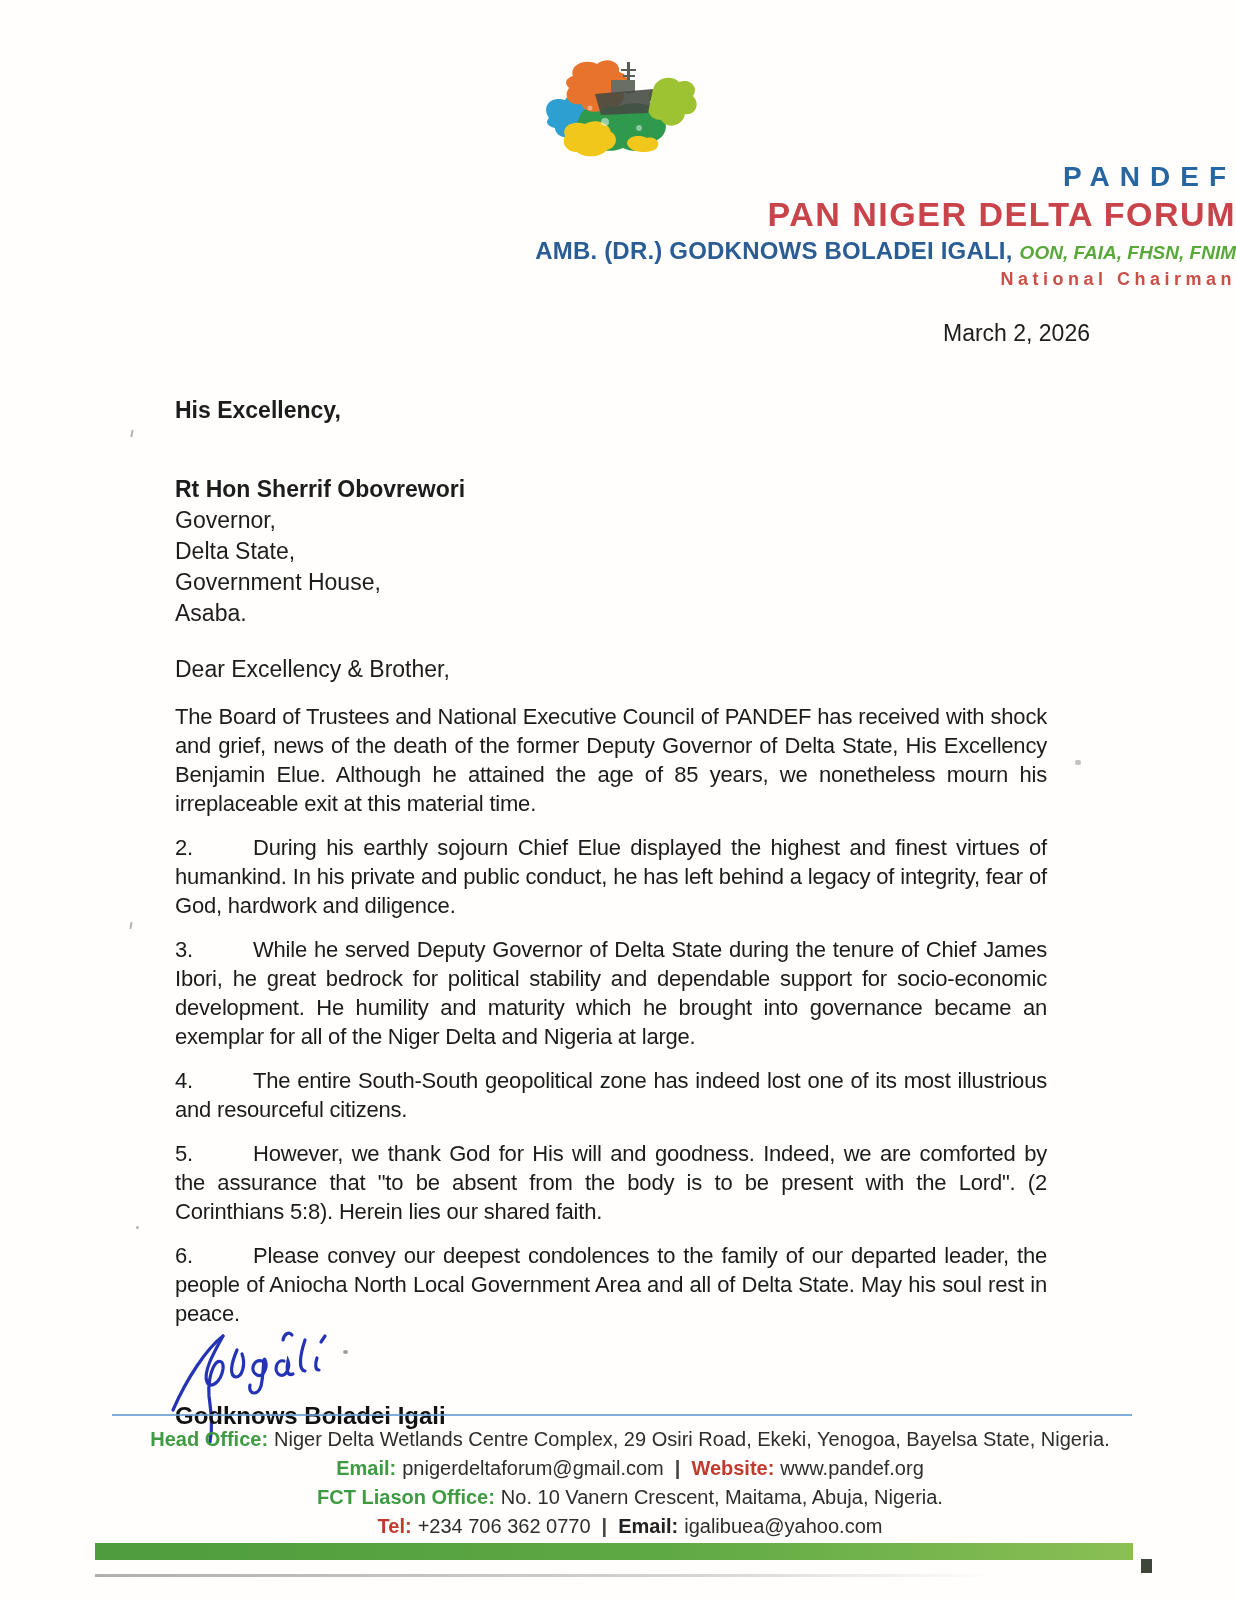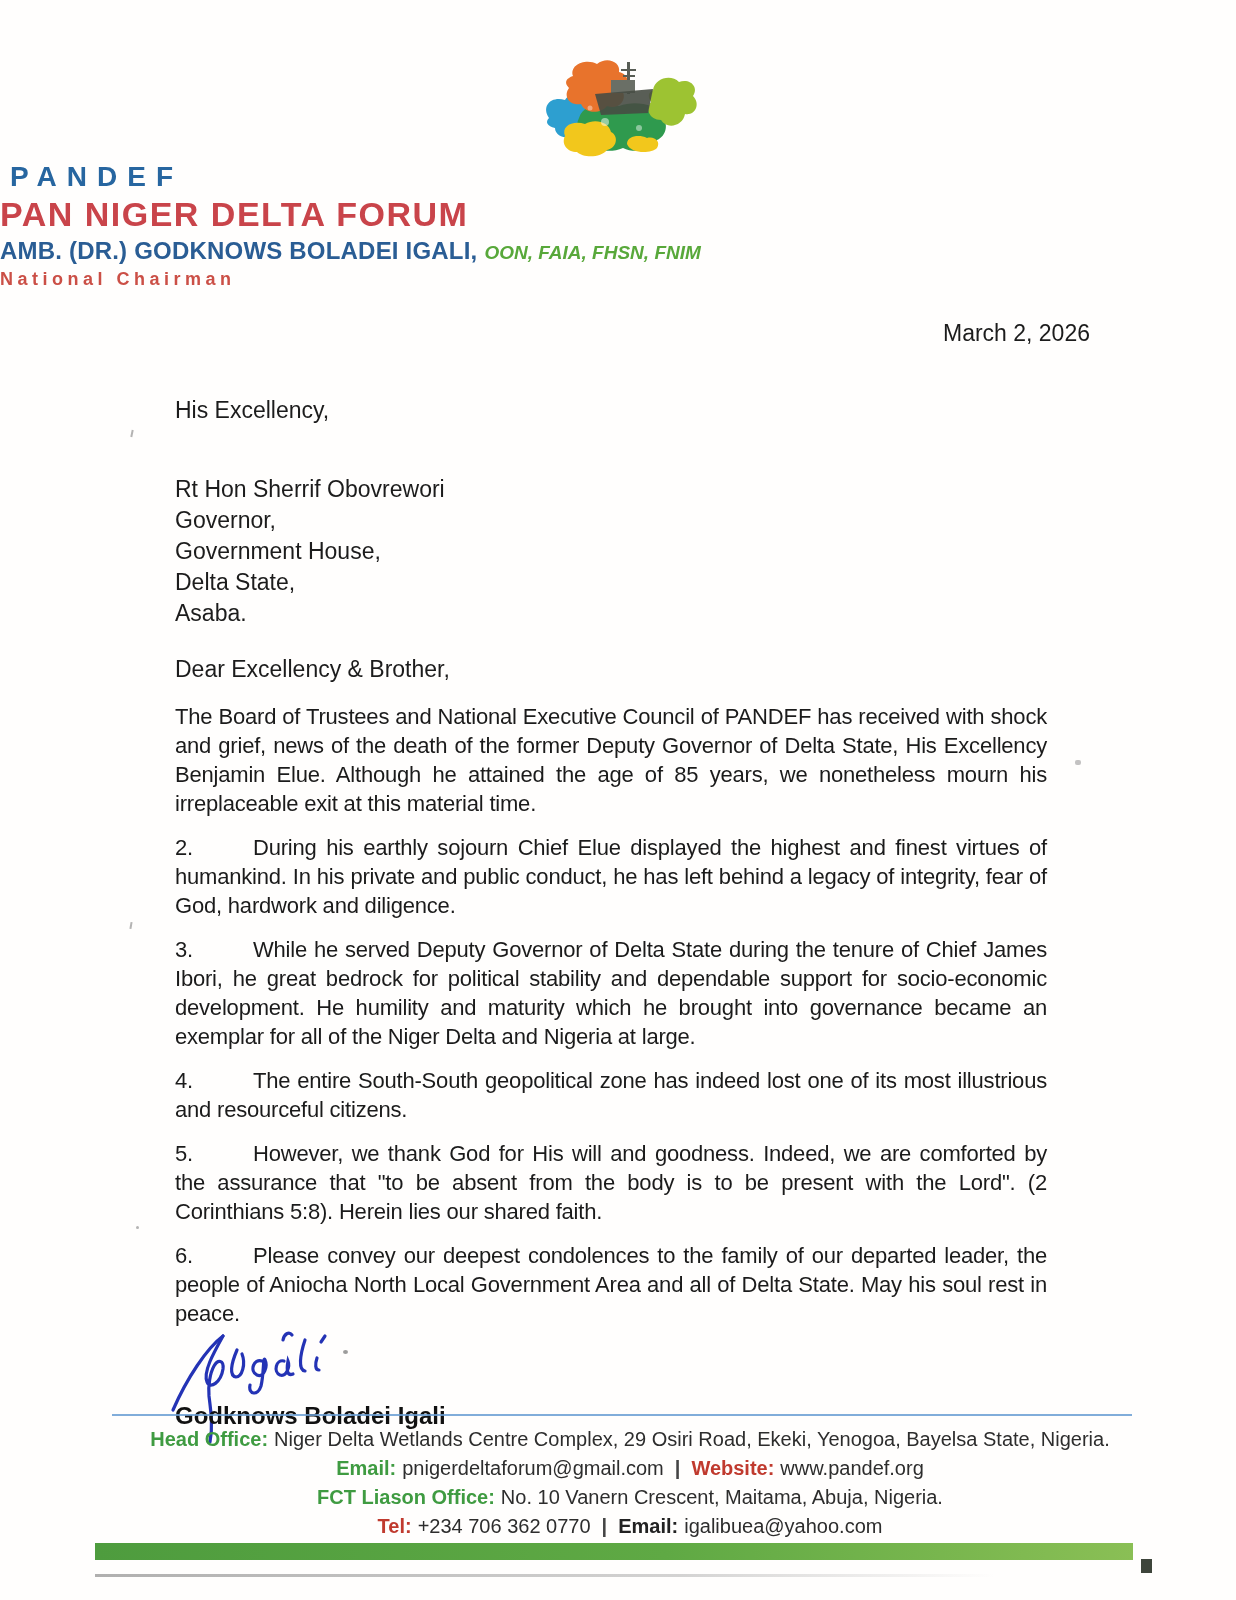--- a/index.html
+++ b/index.html
@@ -7,42 +7,42 @@
   .page{
     position:relative;
     width:1236px;height:1600px;
     margin:0 auto;
     background:#fffefd;
     font-family:"Liberation Sans",sans-serif;
     color:#1c1c1c;
     overflow:hidden;
   }
   
-  .letterhead{padding-top:56px;text-align:left;}
+  .letterhead{padding-top:56px;text-align:right;}
   .logo{display:block;margin:0 auto;}
   .acronym{
     font-weight:bold;font-size:28px;letter-spacing:10px;
     color:#2766a0;margin-top:3px;padding-left:10px;
   }
   .org-name{
     font-weight:bold;font-size:34px;letter-spacing:1.5px;
     color:#c9444a;margin-top:2px;
   }
   .chair-line{margin-top:3px;font-size:24px;}
   .chair-name{font-weight:bold;color:#2a5d94;letter-spacing:.2px;}
   .chair-honors{font-weight:bold;font-style:italic;font-size:19px;color:#58a83a;margin-left:7px;}
   .chair-role{
     margin-top:4px;font-weight:bold;font-size:18px;
     letter-spacing:4.5px;color:#cb4f46;
   }
   
   .date-row{margin:30px 146px 0 175px;text-align:right;font-size:23px;}
   .content{margin:26px 189px 0 175px;width:872px;}
   .addr{font-size:23px;line-height:31px;}
-  .addr .b{font-weight:normal;margin-top:48px;}
+  .addr .b{font-weight:bold;margin-top:48px;}
   .salutation{margin-top:27px;font-size:23px;}
   .subject{
     margin-top:33px;text-align:center;font-weight:bold;font-size:23px;line-height:31px;
     text-decoration:underline;text-decoration-thickness:2px;text-underline-offset:4px;
     color:#111;
   }
   .para{
     margin:15px 0 0 0;font-size:22px;line-height:29px;
     letter-spacing:-0.2px;text-align:justify;color:#1b1b1b;
   }
@@ -117,22 +117,22 @@
   </div>
 
   <div class="date-row">March 2, 2026</div>
 
   <div class="content">
 
     <div class="addr">
       <div class="b">His Excellency,</div>
       <div class="b">Rt Hon Sherrif Obovrewori</div>
       <div>Governor,</div>
+      <div>Delta State,</div>
       <div>Government House,</div>
-      <div>Delta State,</div>
       <div>Asaba.</div>
     </div>
 
     <div class="salutation">Dear Excellency &amp; Brother,</div>
 
 
     <p class="para"><span>The Board of Trustees and National Executive Council of PANDEF has received with shock and grief, news of the death of the former Deputy Governor of Delta State, His Excellency Benjamin Elue. Although he attained the age of 85 years, we nonetheless mourn his irreplaceable exit at this material time.</span></p>
 
     <p class="para"><span class="num">2.</span><span>During his earthly sojourn Chief Elue displayed the highest and finest virtues of humankind. In his private and public conduct, he has left behind a legacy of integrity, fear of God, hardwork and diligence.</span></p>
 

